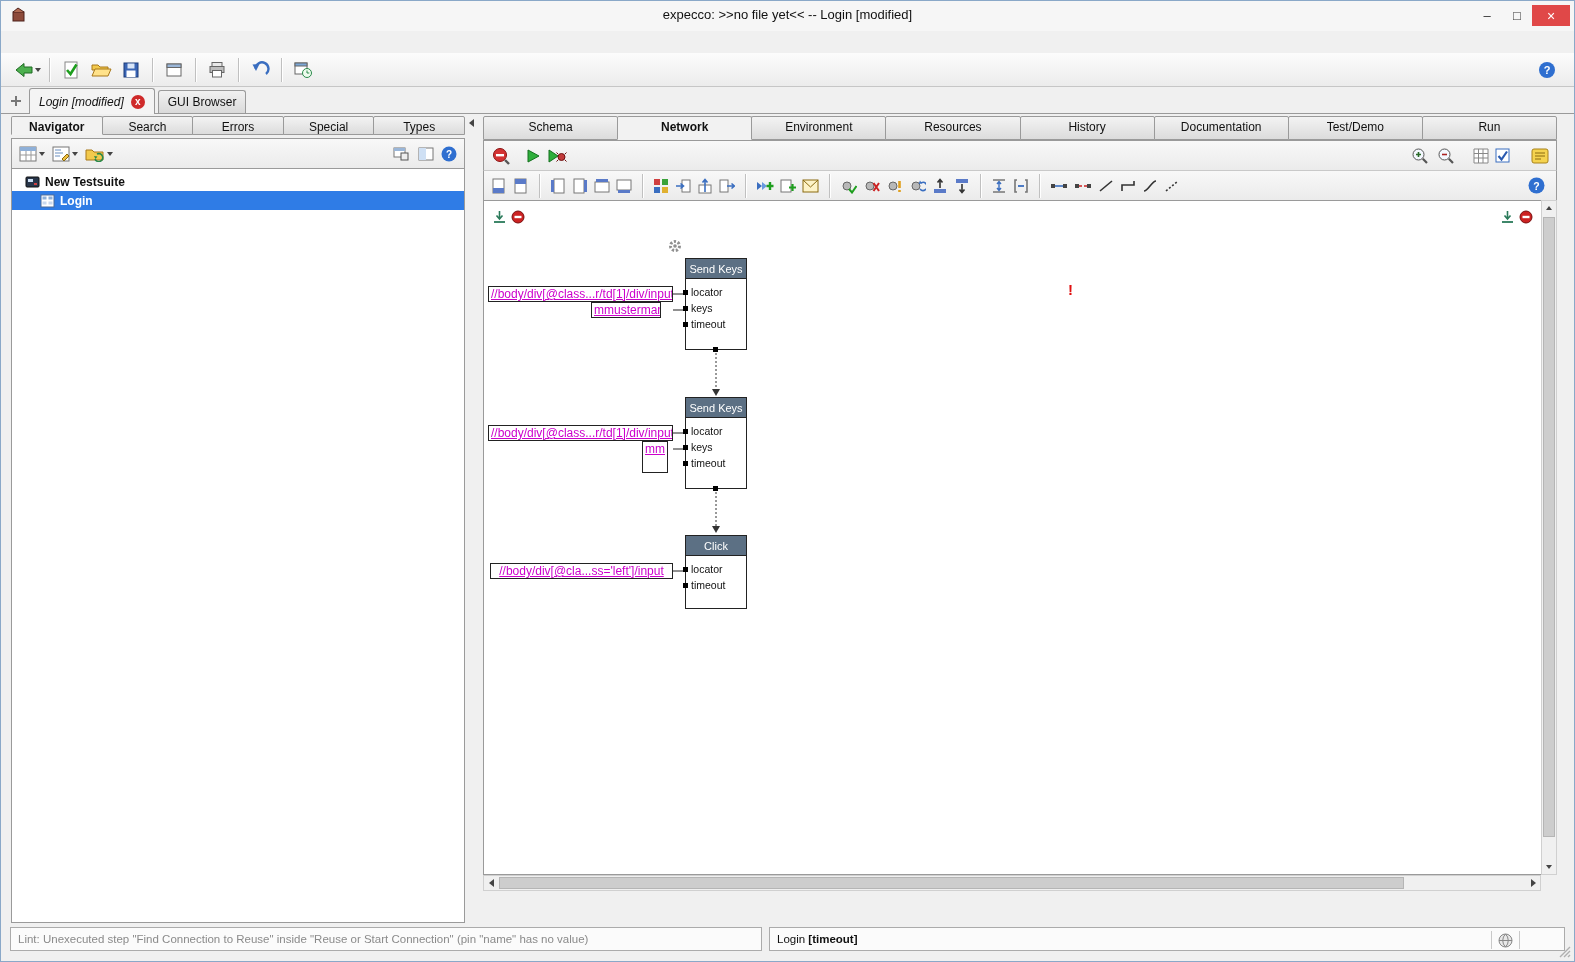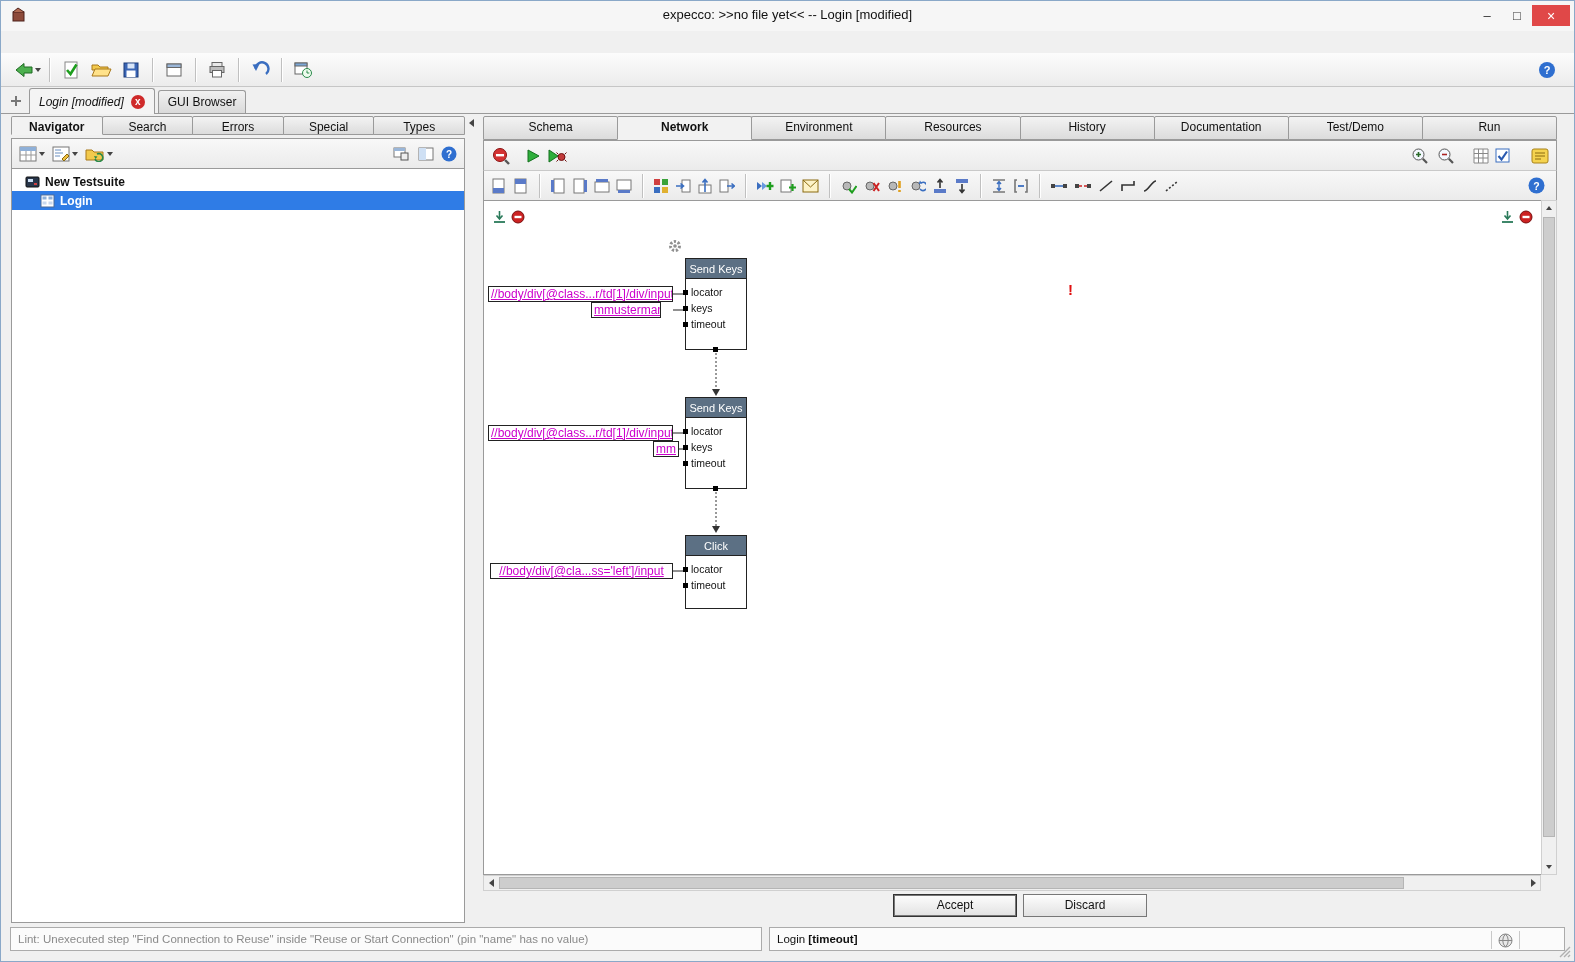--- a/index.html
+++ b/index.html
@@ -563,21 +563,21 @@
           </svg>
       </div>
       <svg style="position:absolute; left:184px; top:38px;" width="14" height="14">
           <circle cx="7" cy="7" r="4.5" fill="none" stroke="#909090" stroke-width="3" stroke-dasharray="2.2 1.7"></circle>
           <circle cx="7" cy="7" r="1.8" fill="#909090"></circle>
         </svg>
 
       <div class="ibox" style="left:4px;   top:85px;  width:185px; height:16px;">//body/div[@class...r/td[1]/div/input</div>
       <div class="ibox" style="left:107px; top:101px; width:70px;  height:16px;">mmustermann</div>
       <div class="ibox" style="left:4px;   top:224px; width:185px; height:16px;">//body/div[@class...r/td[1]/div/input</div>
-      <div class="ibox" style="left:169px; top:240px; width:26px;  height:16px;">mm</div>
+      <div class="ibox" style="left:158px; top:240px; width:26px;  height:32px;">mm</div>
       <div class="ibox" style="left:6px;   top:362px; width:183px; height:16px;">//body/div[@cla...ss='left']/input</div>
 
       <div class="node" style="left:201px; top:57px; width:62px;">
         <div class="node-h">Send Keys</div>
         <div class="node-b" style="height:70px;">
           <div class="prow"><span class="xpin"></span><span>locator</span></div>
           <div class="prow"><span class="xpin"></span><span>keys</span></div>
           <div class="prow"><span class="xpin"></span><span>timeout</span></div>
         </div>
         <span class="bpin"></span>
@@ -619,24 +619,20 @@
           <span class="arr up"></span>
         </div>
       <div class="sc-thumb" style="left:1px; top:16px; width:12px; height:620px;"></div>
       <div class="sc-btn" style="left:0; bottom:0;">
           <span class="arr down"></span>
         </div>
     </div>
     <div class="sc-corner"></div>
   </div>
 
-  <div class="footer">
-    <div class="fbtn default">Accept</div>
-    <div class="fbtn">Discard</div>
-  </div>
 
   <div class="statusbar">
     <div class="sb-box sb-left">Lint: Unexecuted step "Find Connection to Reuse" inside "Reuse or Start Connection" (pin "name" has no value)</div>
     <div class="sb-box sb-right">
       <span>Login</span>
       <b>[timeout]</b>
       <span class="sb-glyph">
         <svg width="15" height="15">
             <circle cx="7.5" cy="7.5" r="6.5" fill="#e8e8e8" stroke="#888"></circle>
             <path d="M1 7.5 H14 M7.5 1 a9 9 0 0 1 0 13 M7.5 1 a9 9 0 0 0 0 13" fill="none" stroke="#888"></path>

